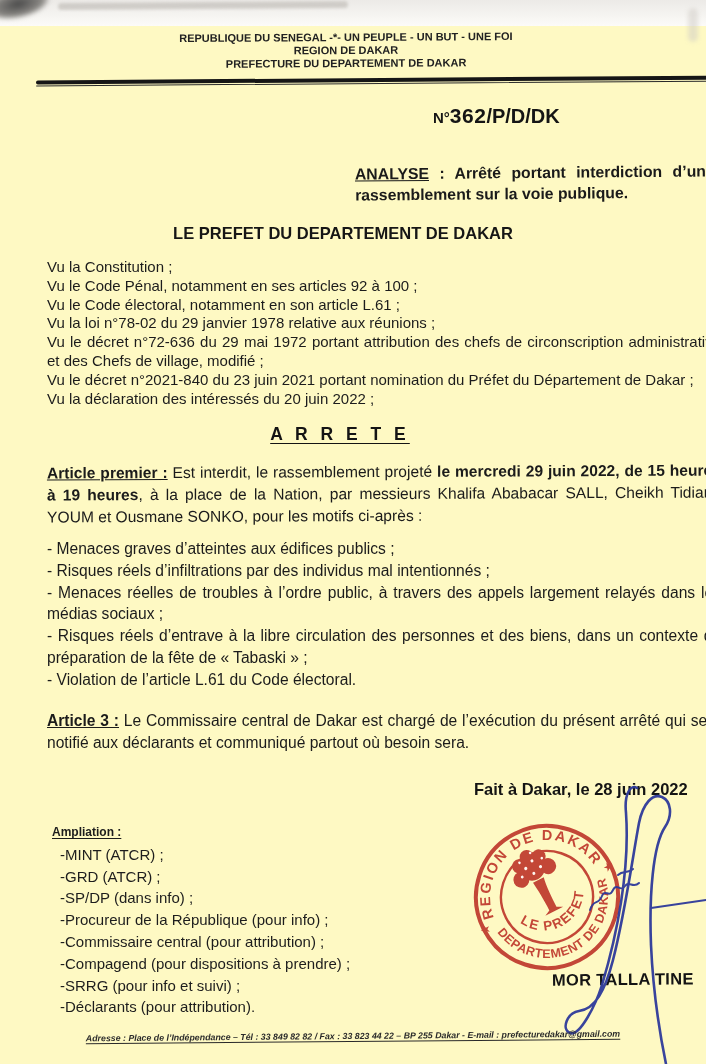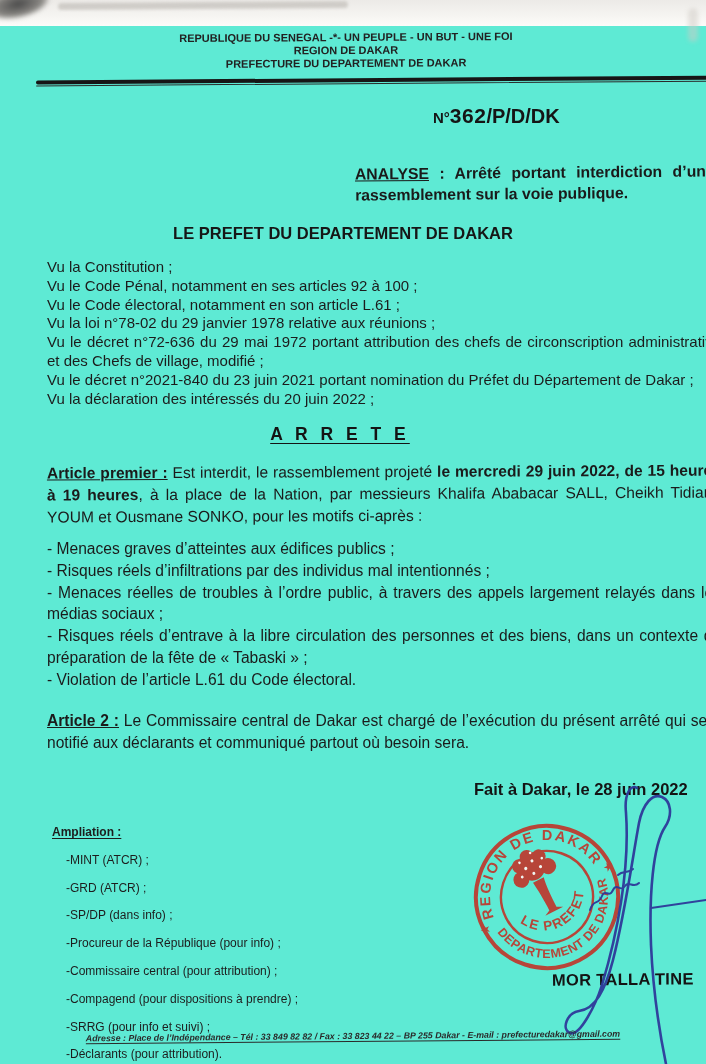--- a/index.html
+++ b/index.html
@@ -1,20 +1,20 @@
 <!DOCTYPE html>
 <html><head>
 <meta charset="utf-8">
 <style>
   html,body{margin:0;padding:0;background:#e8e6e2;}
   .page{
     position:relative;
     width:706px;height:1064px;
     margin:0 auto;
-    background:#5eead4;
+    background:#fef9c3;
     overflow:hidden;
     font-family:"Liberation Sans", sans-serif;
     color:#1d1d1d;
   }
   
   .scan-top-band{position:absolute;left:0;top:0;width:706px;height:26px;
     background:linear-gradient(180deg,#eceae7 0%,#f7f6f3 70%,#fcfbf9 100%);}
   .smudge-tl{position:absolute;left:-14px;top:-10px;width:64px;height:28px;border-radius:50%;
     background:radial-gradient(ellipse at center,#4a4a4a 0%,#8a8884 55%,rgba(140,138,134,0) 75%);
     filter:blur(2px);transform:rotate(-12deg);}
@@ -60,21 +60,21 @@
   .art2{top:710px;}
   .art-label{font-weight:bold;text-decoration:underline;}
   b.date{font-weight:bold;}
   
   .dateline{position:absolute;left:474px;top:780px;width:260px;font-weight:bold;font-size:16.5px;
     color:#141414;white-space:nowrap;}
   
   .ampliation{position:absolute;left:52px;top:826px;color:#1d1d1d;}
   .ampliation .amp-title{font-weight:bold;font-size:12px;text-decoration:underline;
     text-underline-offset:2px;margin:0 0 6px 0;}
-  .ampliation p{margin:14px;font-size:12px;line-height:13.8px;font-weight:500;}
+  .ampliation p{margin:8px;font-size:15px;line-height:13.8px;font-weight:500;}
   
   .stamp{position:absolute;left:462px;top:812px;width:170px;height:170px;
     transform:rotate(-27deg);opacity:.92;}
   
   .signer{position:absolute;left:552px;top:970px;font-weight:bold;font-size:16.5px;
     letter-spacing:.3px;color:#141414;white-space:nowrap;transform:rotate(-.6deg);}
   
   .signature{position:absolute;left:545px;top:775px;width:161px;height:289px;}
   
   .footer{position:absolute;left:0;top:1031px;width:706px;text-align:center;
@@ -126,21 +126,21 @@
   <p class="body-par art1"><span class="art-label">Article premier :</span><span> Est interdit, le rassemblement projeté </span><b class="date">le mercredi 29 juin 2022, de 15 heures à 19 heures</b><span>, à la place de la Nation, par messieurs Khalifa Ababacar SALL, Cheikh Tidiane YOUM et Ousmane SONKO, pour les motifs ci-après :</span></p>
 
   <div class="body-par motifs">
     <p>- Menaces graves d’atteintes aux édifices publics ;</p>
     <p>- Risques réels d’infiltrations par des individus mal intentionnés ;</p>
     <p>- Menaces réelles de troubles à l’ordre public, à travers des appels largement relayés dans les médias sociaux ;</p>
     <p>- Risques réels d’entrave à la libre circulation des personnes et des biens, dans un contexte de préparation de la fête de « Tabaski » ;</p>
     <p>- Violation de l’article L.61 du Code électoral.</p>
   </div>
 
-  <p class="body-par art2"><span class="art-label">Article 2 :</span><span> Le Commissaire central de Dakar est chargé de l’exécution du présent arrêté qui sera notifié aux déclarants et communiqué partout où besoin sera.</span></p>
+  <p class="body-par art2"><span class="art-label">Article 3 :</span><span> Le Commissaire central de Dakar est chargé de l’exécution du présent arrêté qui sera notifié aux déclarants et communiqué partout où besoin sera.</span></p>
 
   <div class="dateline">Fait à Dakar, le 28 juin 2022</div>
 
   <div class="ampliation">
     <p class="amp-title">Ampliation :</p>
     <p>-MINT (ATCR) ;</p>
     <p>-GRD (ATCR) ;</p>
     <p>-SP/DP (dans info) ;</p>
     <p>-Procureur de la République (pour info) ;</p>
     <p>-Commissaire central (pour attribution) ;</p>

